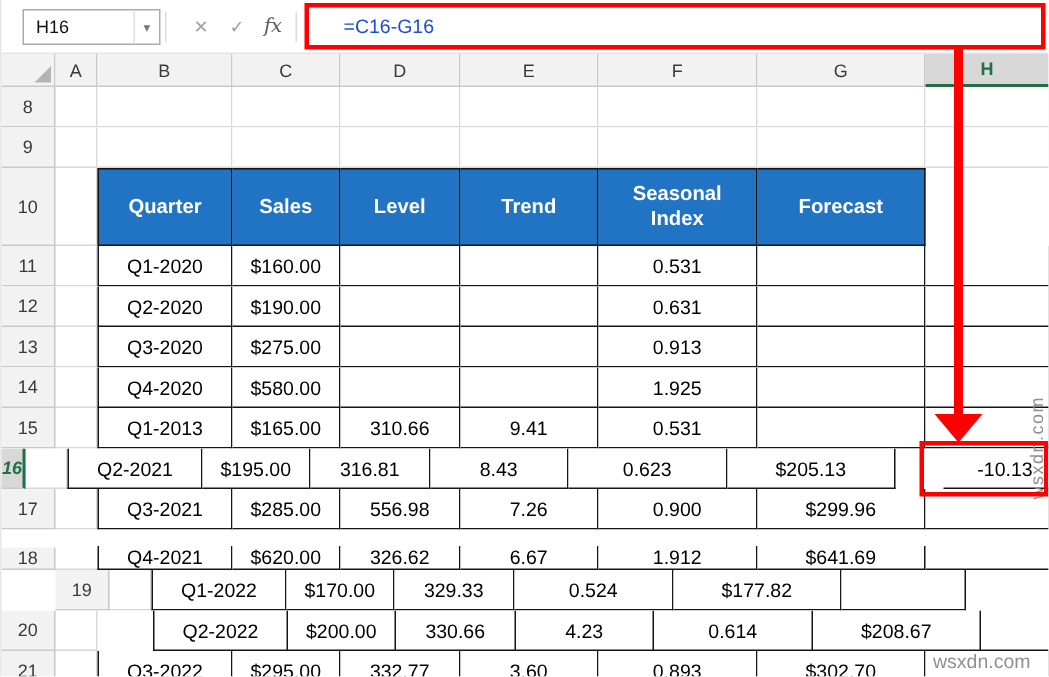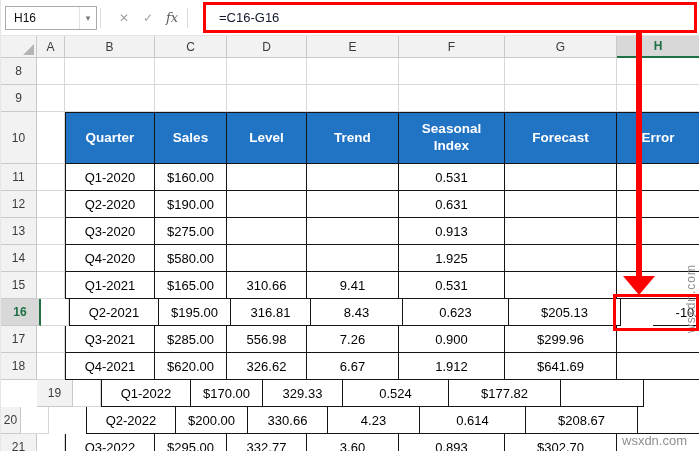--- a/index.html
+++ b/index.html
@@ -3,28 +3,28 @@
 <meta charset="utf-8">
 <style>
   * { margin:0; padding:0; box-sizing:border-box; }
   html,body { background:#fff; }
   body { font-family:"Liberation Sans", sans-serif; }
 
   .app { position:relative; width:699px; height:451px; background:#fff; overflow:hidden; border-left:1px solid #E6E6E6; }
 
   
   .topbar { display:flex; align-items:center; height:36px; background:#fff; border-bottom:1px solid #E4E4E4; padding:0 2px; position:relative; z-index:2; }
-  .name-box { display:flex; align-items:center; width:92px; height:24px; border:1px solid #ABABAB; background:#fff; margin-left:2px; }
+  .name-box { display:flex; align-items:center; width:92px; height:24px; border:1px solid #ABABAB; background:#fff; margin-left:12px; }
   .name-box-value { flex:1; padding-left:8px; font-size:12px; color:#111; }
   .name-box-arrow { width:17px; text-align:center; color:#777; font-size:9px; border-left:1px solid #E2E2E2; height:100%; line-height:22px; }
   .fbar-icons { display:flex; align-items:center; margin-left:8px; }
   .fbar-icon { width:24px; text-align:center; font-size:12px; color:#A2A2A2; height:24px; line-height:24px; }
   .fbar-icon.fx { font-family:"DejaVu Serif", serif; font-style:italic; font-size:13px; color:#5B5B5B; }
   .vdiv { width:1px; height:20px; background:#DCDCDC; margin:0 3px; }
-  .formula-field { flex:1; height:24px; line-height:24px; padding-left:28px; font-size:13px; color:#0f172a; background:#fff; }
+  .formula-field { flex:1; height:24px; line-height:24px; padding-left:28px; font-size:13px; color:#1d4ed8; background:#fff; }
 
   
   .sheet { position:absolute; left:0; top:36px; width:699px; z-index:1; }
   .grow { display:flex; overflow:hidden; }
   .cell, .hcell { flex:none; display:flex; align-items:center; justify-content:center; overflow:hidden; }
   .cell { background:#fff; border-right:1px solid #D8D8D8; border-bottom:1px solid #D8D8D8; font-size:13px; color:#000; text-align:center; }
   .hcell { background:#F2F2F2; border-right:1px solid #C9C9C9; border-bottom:1px solid #C9C9C9; font-size:12px; color:#3A3A3A; position:relative; }
   .hcell.sel { background:#D8D8D8; color:var(--selection-accent); font-weight:bold; }
   .hcell.colhdr.sel { border-bottom:2px solid var(--selection-accent); }
   .hcell.rowhdr.sel { border-right:2px solid var(--selection-accent); }
@@ -105,21 +105,20 @@
       </div>
       <div class="grow" style="height: 52px;">
         <div class="hcell rowhdr" style="width: 36px;">10</div>
         <div class="cell" style="width: 28px;"></div>
         <div class="cell tcell tl tt th" style="width: 90px;">Quarter</div>
         <div class="cell tcell tt th" style="width: 72px;">Sales</div>
         <div class="cell tcell tt th" style="width: 80px;">Level</div>
         <div class="cell tcell tt th" style="width: 92px;">Trend</div>
         <div class="cell tcell tt th" style="width: 106px;">Seasonal Index</div>
         <div class="cell tcell tt th" style="width: 112px;">Forecast</div>
-        <div class="cell tcell tt th" style="width: 83px;">Error</div>
       </div>
       <div class="grow" style="height: 27px;">
         <div class="hcell rowhdr" style="width: 36px;">11</div>
         <div class="cell" style="width: 28px;"></div>
         <div class="cell tcell tl" style="width: 90px;">Q1-2020</div>
         <div class="cell tcell" style="width: 72px;">$160.00</div>
         <div class="cell tcell" style="width: 80px;"></div>
         <div class="cell tcell" style="width: 92px;"></div>
         <div class="cell tcell" style="width: 106px;">0.531</div>
         <div class="cell tcell" style="width: 112px;"></div>
@@ -154,51 +153,51 @@
         <div class="cell tcell" style="width: 72px;">$580.00</div>
         <div class="cell tcell" style="width: 80px;"></div>
         <div class="cell tcell" style="width: 92px;"></div>
         <div class="cell tcell" style="width: 106px;">1.925</div>
         <div class="cell tcell" style="width: 112px;"></div>
         <div class="cell tcell" style="width: 83px;"></div>
       </div>
       <div class="grow" style="height: 27px;">
         <div class="hcell rowhdr" style="width: 36px;">15</div>
         <div class="cell" style="width: 28px;"></div>
-        <div class="cell tcell tl" style="width: 90px;">Q1-2021</div>
+        <div class="cell tcell tl" style="width: 90px;">Q1-2013</div>
         <div class="cell tcell" style="width: 72px;">$165.00</div>
         <div class="cell tcell" style="width: 80px;">310.66</div>
         <div class="cell tcell" style="width: 92px;">9.41</div>
         <div class="cell tcell" style="width: 106px;">0.531</div>
         <div class="cell tcell" style="width: 112px;"></div>
         <div class="cell tcell" style="width: 83px;"></div>
       </div>
       <div class="grow" style="height: 27px;">
-        <div class="hcell rowhdr sel" style="width: 40px;">16</div>
+        <div class="hcell rowhdr sel" style="width: 16px; font-style: italic;">16</div>
         <div class="cell" style="width: 28px;"></div>
         <div class="cell tcell tl" style="width: 90px;">Q2-2021</div>
         <div class="cell tcell" style="width: 72px;">$195.00</div>
         <div class="cell tcell" style="width: 80px;">316.81</div>
         <div class="cell tcell" style="width: 92px;">8.43</div>
         <div class="cell tcell" style="width: 106px;">0.623</div>
         <div class="cell tcell" style="width: 112px;">$205.13</div>
         <div class="cell tcell" style="width: 83px; margin-left: 32px;">-10.13</div>
       </div>
       <div class="grow" style="height: 27px;">
         <div class="hcell rowhdr" style="width: 36px;">17</div>
         <div class="cell" style="width: 28px;"></div>
         <div class="cell tcell tl" style="width: 90px;">Q3-2021</div>
         <div class="cell tcell" style="width: 72px;">$285.00</div>
         <div class="cell tcell" style="width: 80px;">556.98</div>
         <div class="cell tcell" style="width: 92px;">7.26</div>
         <div class="cell tcell" style="width: 106px;">0.900</div>
         <div class="cell tcell" style="width: 112px;">$299.96</div>
         <div class="cell tcell" style="width: 83px;"></div>
       </div>
-      <div class="grow" style="height: 27px;">
+      <div class="grow" style="height: 27px; align-items: flex-end;">
         <div class="hcell rowhdr" style="width: 36px;">18</div>
         <div class="cell" style="width: 28px;"></div>
         <div class="cell tcell tl" style="width: 90px;">Q4-2021</div>
         <div class="cell tcell" style="width: 72px;">$620.00</div>
         <div class="cell tcell" style="width: 80px;">326.62</div>
         <div class="cell tcell" style="width: 92px;">6.67</div>
         <div class="cell tcell" style="width: 106px;">1.912</div>
         <div class="cell tcell" style="width: 112px;">$641.69</div>
         <div class="cell tcell" style="width: 83px;"></div>
       </div>
@@ -206,21 +205,21 @@
         <div class="hcell rowhdr" style="width: 36px;">19</div>
         <div class="cell" style="width: 28px;"></div>
         <div class="cell tcell tl" style="width: 90px;">Q1-2022</div>
         <div class="cell tcell" style="width: 72px;">$170.00</div>
         <div class="cell tcell" style="width: 80px;">329.33</div>
         <div class="cell tcell" style="width: 106px;">0.524</div>
         <div class="cell tcell" style="width: 112px;">$177.82</div>
         <div class="cell tcell" style="width: 83px;"></div>
       </div>
       <div class="grow" style="height: 27px;">
-        <div class="hcell rowhdr" style="width: 20px;">20</div>
+        <div class="hcell rowhdr" style="width: 36px;">20</div>
         <div class="cell" style="width: 28px;"></div>
         <div class="cell tcell tl" style="width: 90px; margin-left: 37px;">Q2-2022</div>
         <div class="cell tcell" style="width: 72px;">$200.00</div>
         <div class="cell tcell" style="width: 80px;">330.66</div>
         <div class="cell tcell" style="width: 92px;">4.23</div>
         <div class="cell tcell" style="width: 106px;">0.614</div>
         <div class="cell tcell" style="width: 112px;">$208.67</div>
         <div class="cell tcell" style="width: 83px;"></div>
       </div>
       <div class="grow" style="height: 27px;">

